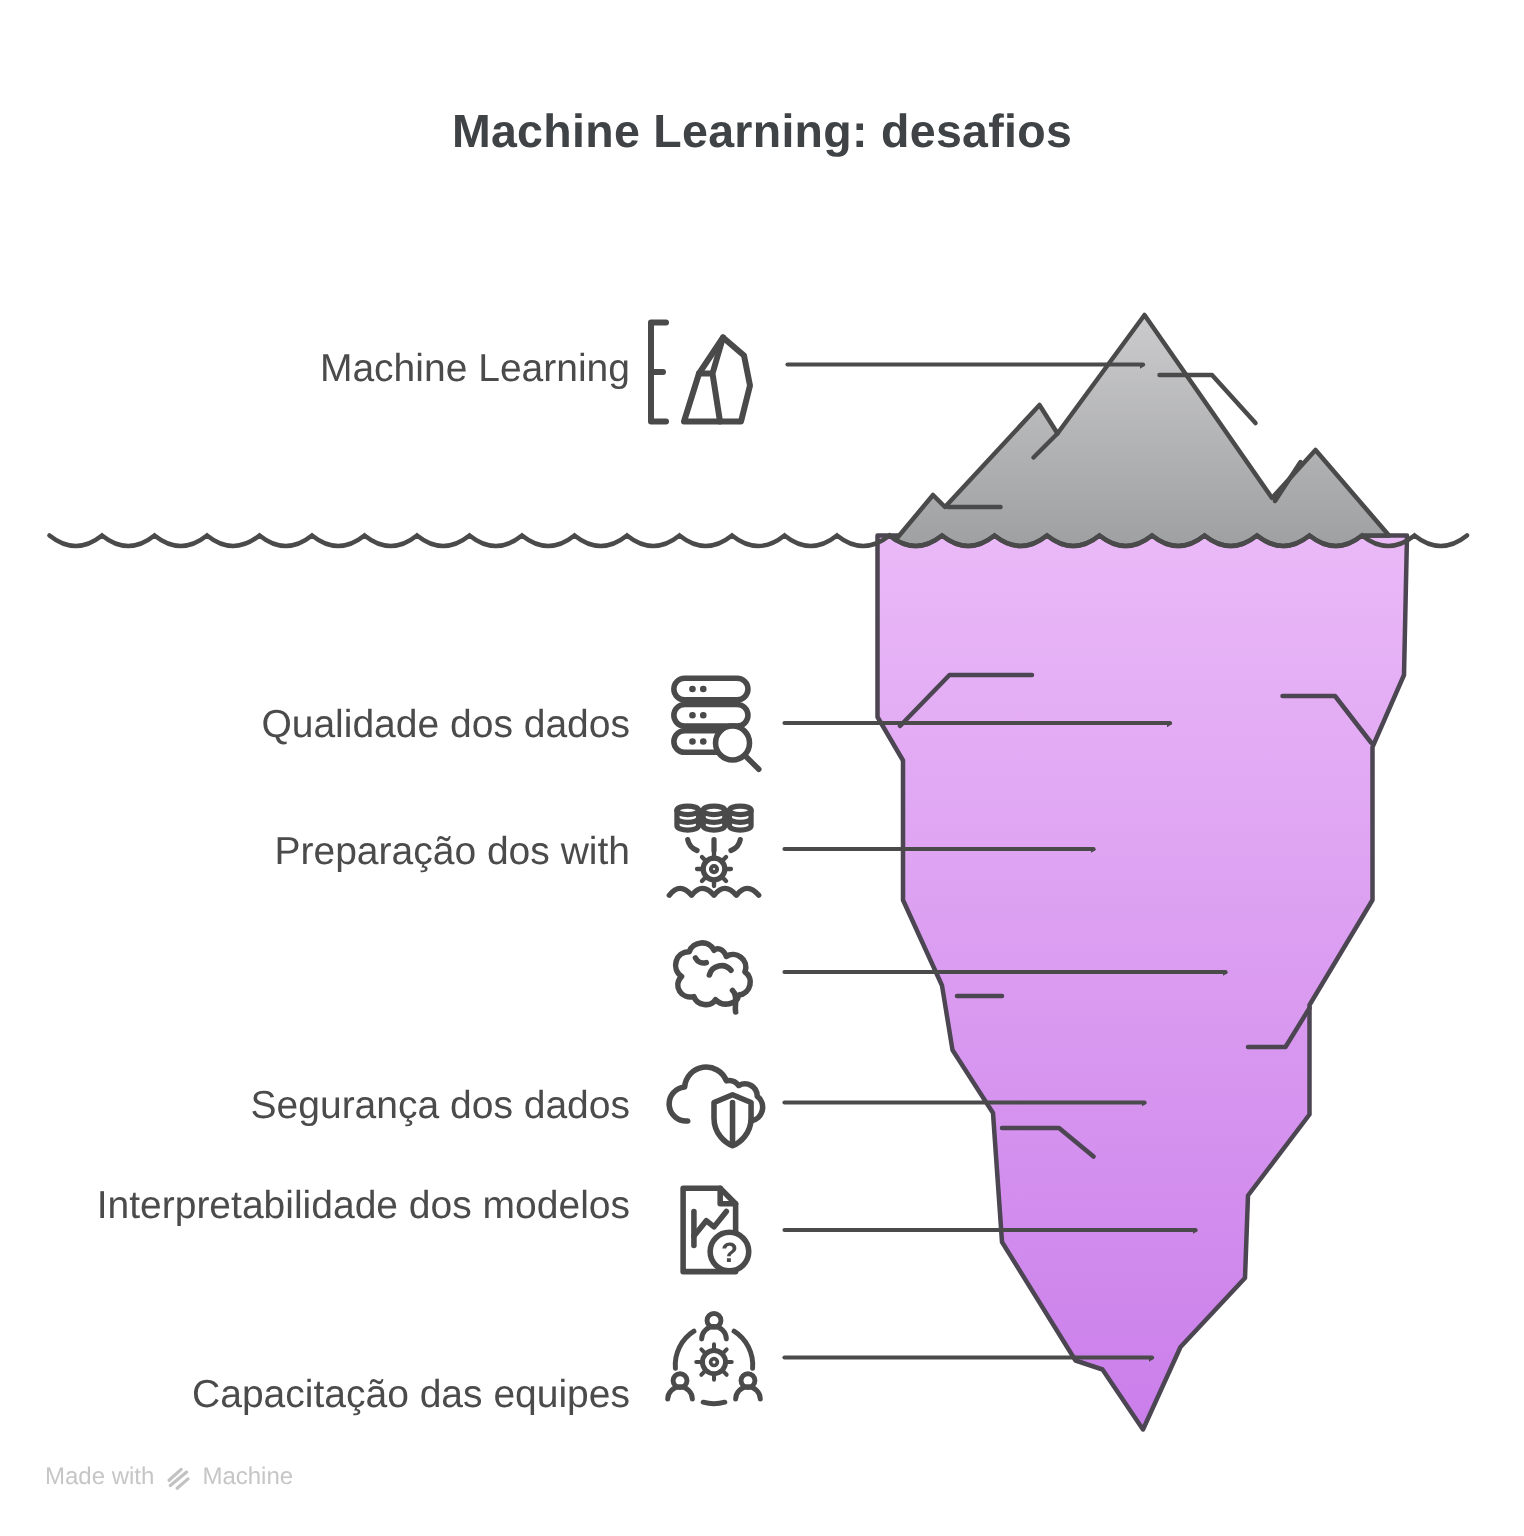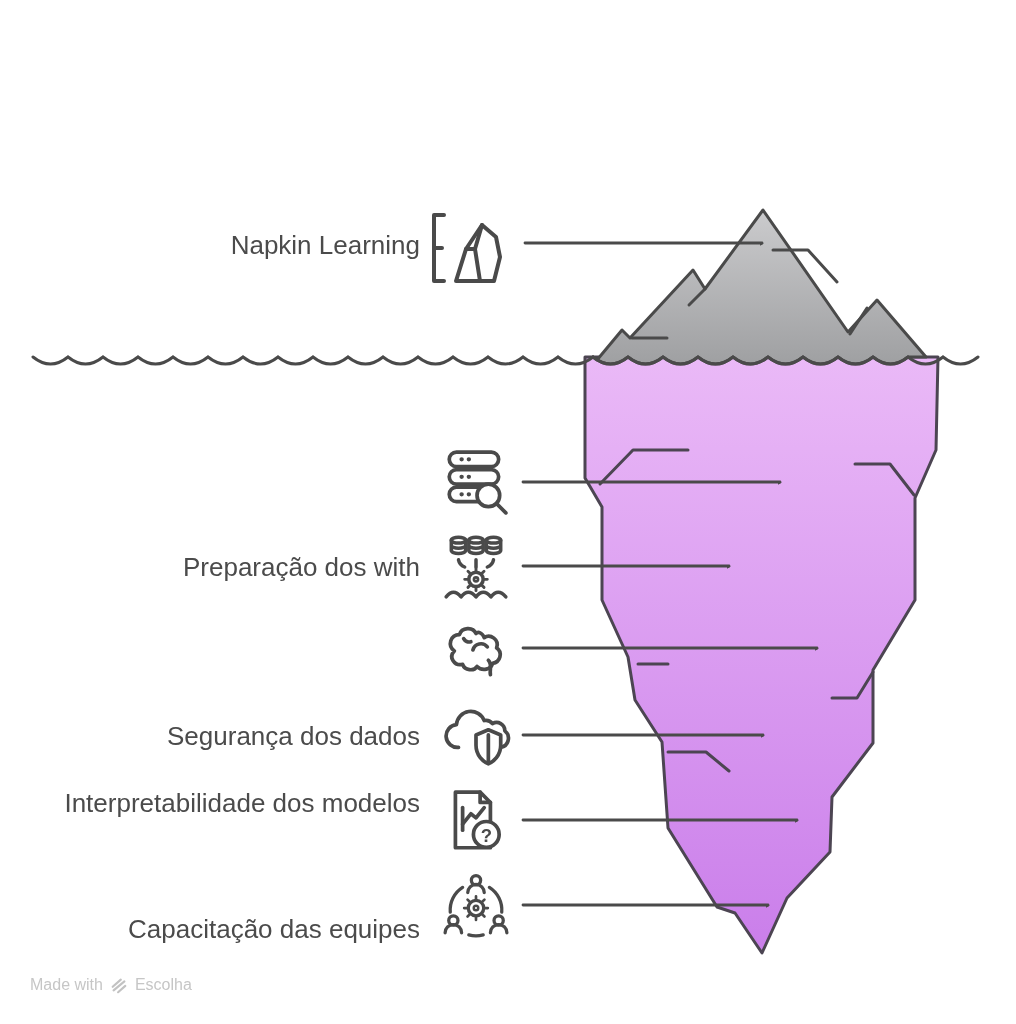--- a/index.html
+++ b/index.html
@@ -22,20 +22,21 @@
     position:absolute;left:30px;top:976px;display:flex;align-items:center;gap:7px;
     font-size:16px;color:#c6c6c6;
   }
   .watermark .logo{display:inline-block;}
 </style>
 </head>
 <body>
 
 <div class="canvas">
 
+  <h1 class="title">Machine Learning: desafios</h1>
 
   <svg class="scene" width="1016" height="1024" viewBox="0 0 1016 1024">
     <defs>
       <linearGradient id="gTop" x1="0" y1="0" x2="0" y2="1">
         <stop offset="0" stop-color="#cbcbcd"></stop>
           <stop offset="1" stop-color="#9fa0a2"></stop>
       </linearGradient>
       <linearGradient id="gBody" x1="0" y1="0" x2="0" y2="1">
         <stop offset="0" stop-color="#eab9f7"></stop>
           <stop offset="1" stop-color="#ca7eea"></stop>
@@ -72,28 +73,29 @@
       <line x1="525" y1="243" x2="762" y2="243" marker-end="url(#ah)"></line>
       <line x1="523" y1="482" x2="780" y2="482" marker-end="url(#ah)"></line>
       <line x1="523" y1="566" x2="729" y2="566" marker-end="url(#ah)"></line>
       <line x1="523" y1="648" x2="817" y2="648" marker-end="url(#ah)"></line>
       <line x1="523" y1="735" x2="763" y2="735" marker-end="url(#ah)"></line>
       <line x1="523" y1="820" x2="797" y2="820" marker-end="url(#ah)"></line>
       <line x1="523" y1="905" x2="768" y2="905" marker-end="url(#ah)"></line>
     </g>
   </svg>
 
-  <div class="lbl ml">Napkin Learning</div>
+  <div class="lbl ml">Machine Learning</div>
 
   <svg class="icon" style="left:430px;top:211px" width="86" height="74" viewBox="0 0 86 74" fill="none" stroke="#4a4a4a" stroke-width="4" stroke-linecap="round" stroke-linejoin="round">
     <path d="M 14 4 H 4 V 70 H 14 M 4 37 H 12"></path>
     <path d="M 26 70 L 36 38 L 52 14 L 66 26 L 70 46 L 64 70 Z"></path>
     <path d="M 52 14 L 45 38 L 50 70 M 45 38 L 36 38"></path>
   </svg>
 
+  <div class="lbl" style="top:465px">Qualidade dos dados</div>
   <div class="lbl" style="top:550px">Preparação dos with</div>
   <div class="lbl" style="top:719px">Segurança dos dados</div>
   <div class="lbl" style="top:786px">Interpretabilidade dos modelos</div>
   <div class="lbl" style="top:912px">Capacitação das equipes</div>
 
   <svg class="icon" style="left:441px;top:447px" width="70" height="70" viewBox="0 0 68 68" fill="none" stroke="#4a4a4a" stroke-width="3.6" stroke-linecap="round" stroke-linejoin="round">
     <rect x="8" y="5" width="48" height="14" rx="7"></rect>
     <rect x="8" y="22" width="48" height="14" rx="7"></rect>
     <rect x="8" y="39" width="48" height="14" rx="7"></rect>
     <g stroke-width="4.2">
@@ -154,16 +156,16 @@
     <path d="M 9 40 a 26 26 0 0 1 12 -24"></path>
     <path d="M 47 16 a 26 26 0 0 1 12 24"></path>
     <path d="M 27 62 a 26 26 0 0 0 14 0"></path>
   </svg>
 
   <div class="watermark">
     <span>Made with</span>
     <svg class="logo" width="18" height="18" viewBox="0 0 20 20" fill="none" stroke="#c2c2c2" stroke-width="2.4" stroke-linecap="round">
       <path d="M 3 12 L 12 4 M 4 16 L 16 6 M 9 18 L 17 11"></path>
     </svg>
-    <span>Escolha</span>
+    <span>Machine</span>
   </div>
 
 </div>
 
 </body></html>

